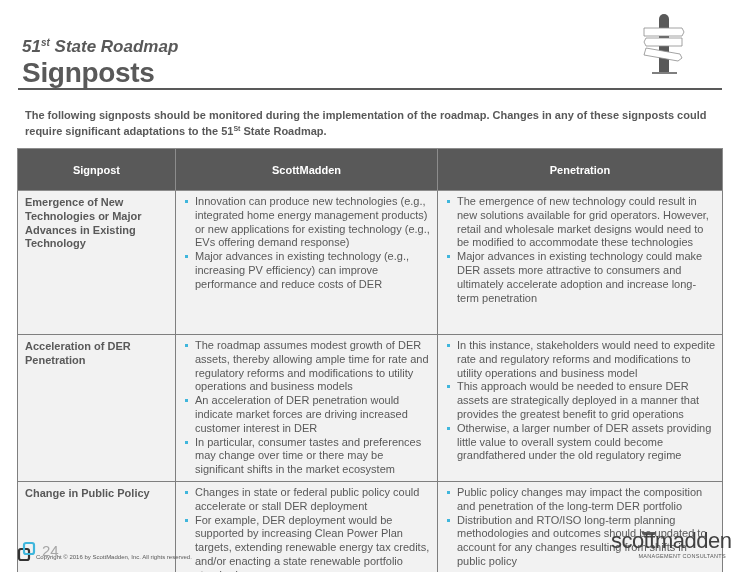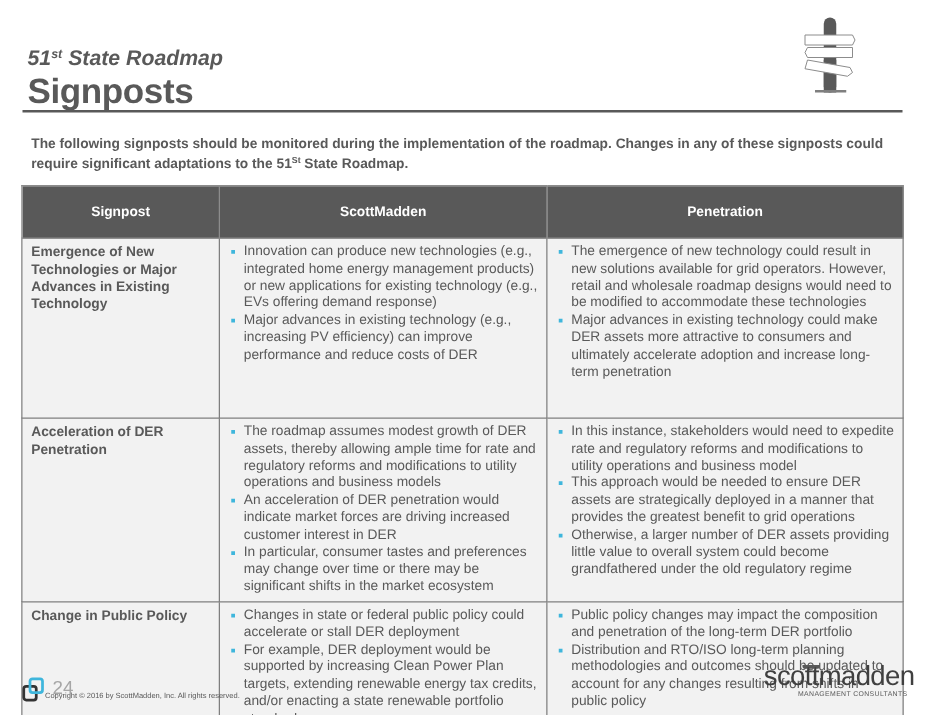--- a/index.html
+++ b/index.html
@@ -69,21 +69,21 @@
     <tr style="height:144px">
       <td class="sig">Emergence of New Technologies or Major Advances in Existing Technology</td>
       <td>
         <ul class="b">
           <li>Innovation can produce new technologies (e.g., integrated home energy management products) or new applications for existing technology (e.g., EVs offering demand response)</li>
           <li>Major advances in existing technology (e.g., increasing PV efficiency) can improve performance and reduce costs of DER</li>
         </ul>
       </td>
       <td>
         <ul class="b">
-          <li>The emergence of new technology could result in new solutions available for grid operators. However, retail and wholesale roadmap designs would need to be modified to accommodate these technologies</li>
+          <li>The emergence of new technology could result in new solutions available for grid operators. However, retail and wholesale market designs would need to be modified to accommodate these technologies</li>
           <li>Major advances in existing technology could make DER assets more attractive to consumers and ultimately accelerate adoption and increase long-term penetration</li>
         </ul>
       </td>
     </tr>
     <tr style="height:142px">
       <td class="sig">Acceleration of DER Penetration</td>
       <td>
         <ul class="b">
           <li>The roadmap assumes modest growth of DER assets, thereby allowing ample time for rate and regulatory reforms and modifications to utility operations and business models</li>
           <li>An acceleration of DER penetration would indicate market forces are driving increased customer interest in DER</li>

